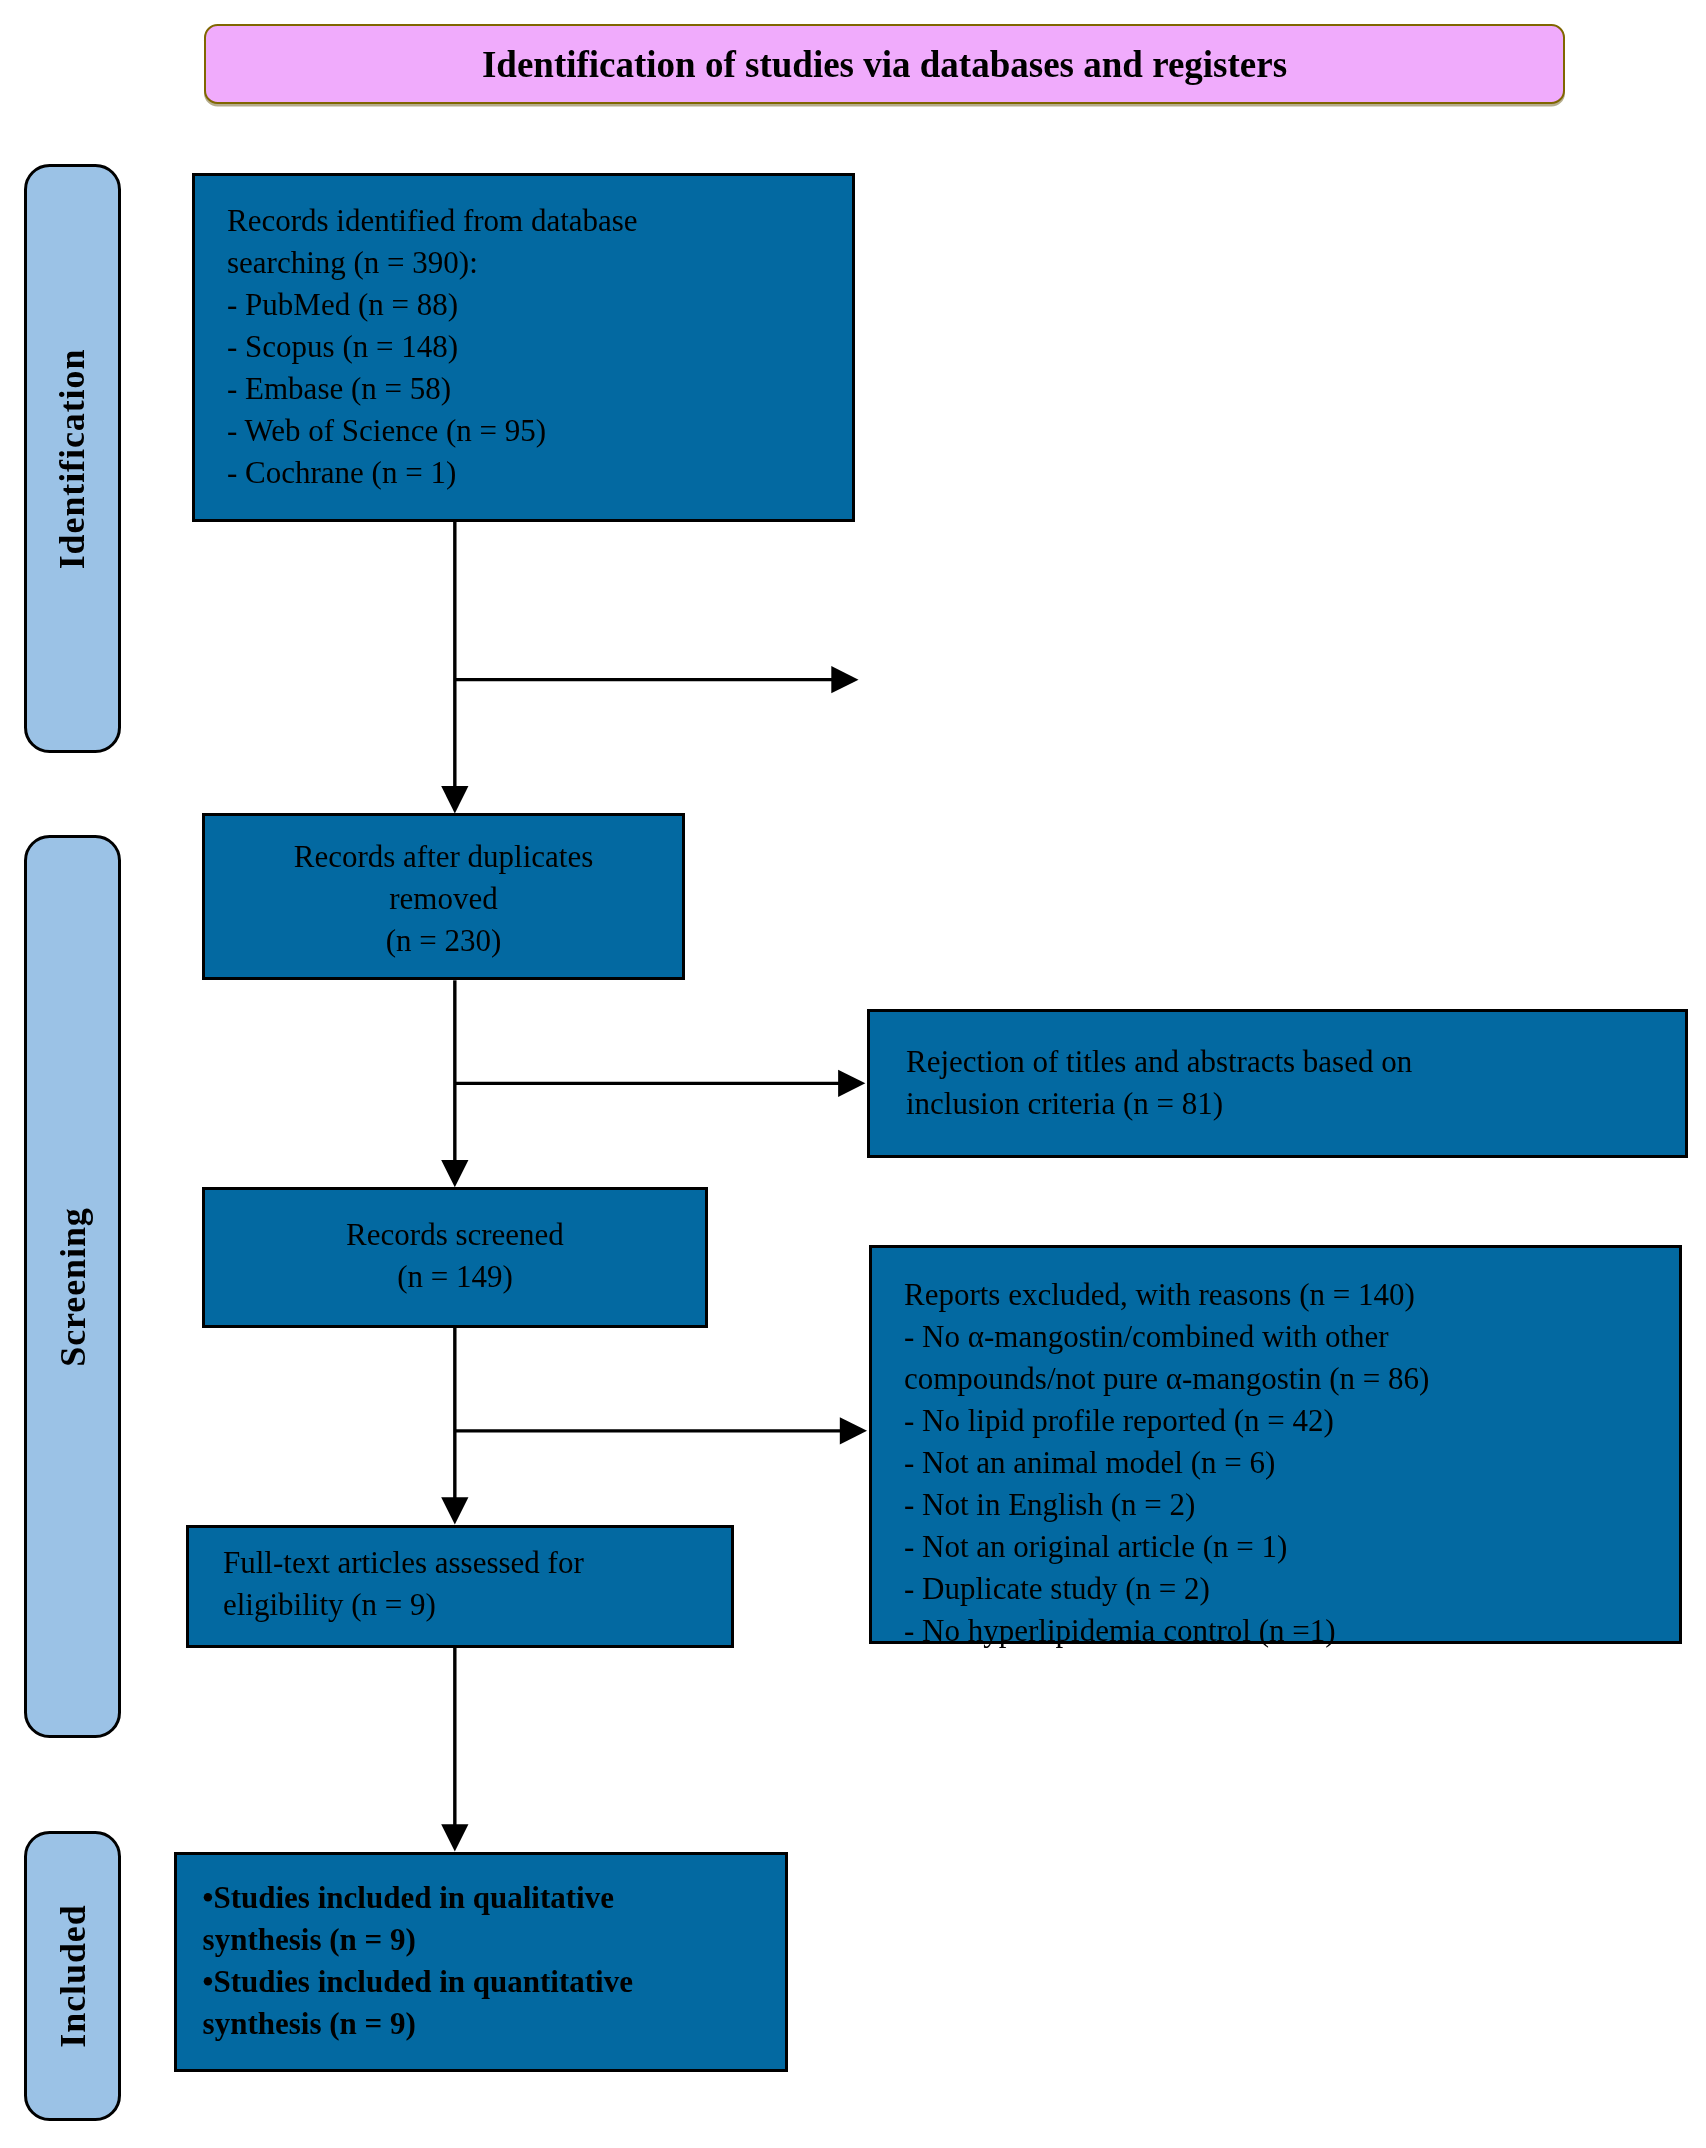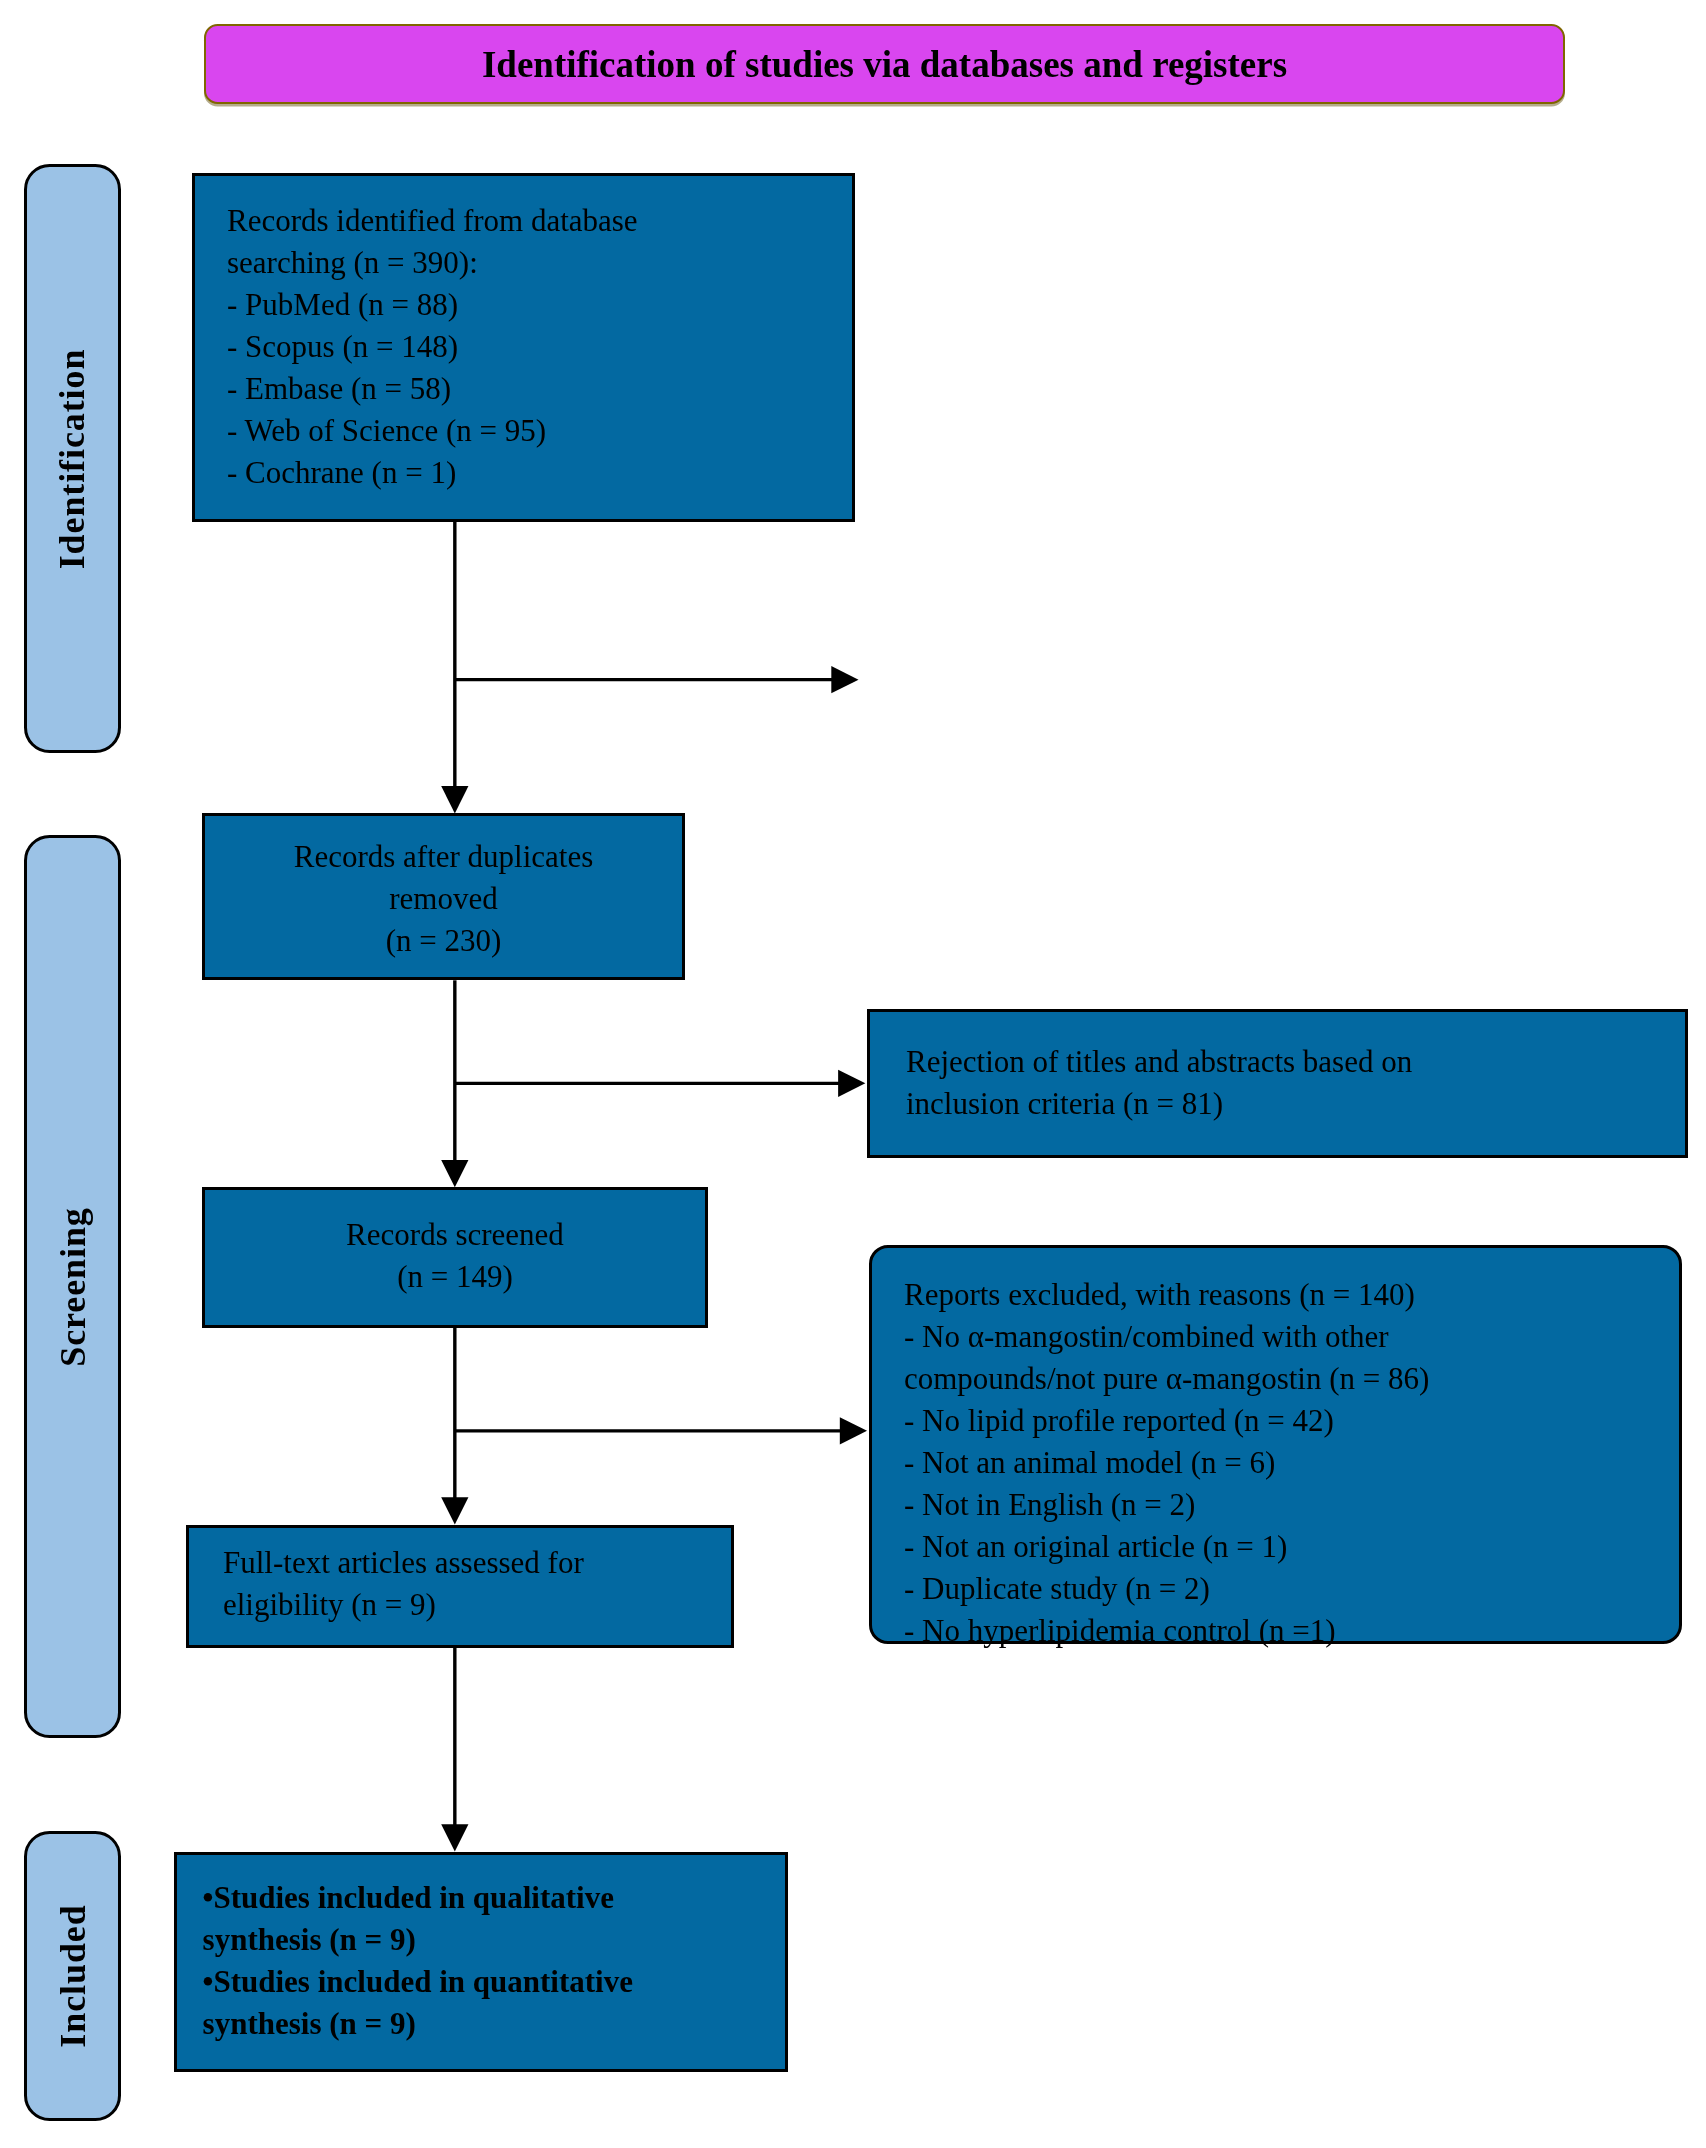--- a/index.html
+++ b/index.html
@@ -7,21 +7,21 @@
     width: 1706px; height: 2148px;
     background: #FFFFFF;
     font-family: "Liberation Serif", serif;
     color: #000000;
     position: relative;
   }
   .stage-wrap { position: absolute; left: 0; top: 0; width: 1706px; height: 2148px; }
 
   .banner {
     position: absolute; left: 204px; top: 24px; width: 1361px; height: 80px;
-    background: #d946ef;
+    background: #f0abfc;
     border: 2.6px solid #806600;
     border-radius: 13.6px;
     display: flex; align-items: center; justify-content: center;
     font-size: 37px; font-weight: bold;
     box-shadow: 0 2.6px 0 rgba(90,70,0,0.45);
   }
 
   .pill {
     position: absolute;
     background: #9BC2E6;
@@ -47,21 +47,21 @@
     font-size: 31px; line-height: 42px;
     white-space: pre-line;
   }
   .box.center { text-align: center; }
 
   .box-identified   { left: 192px;  top: 173px;  width: 663px; height: 349px; padding: 24px 15.3px 0 32px; }
   .box-duplicates   { left: 860px; top: 573px;  width: 545px; height: 206px; padding: 34px 8.5px 0 37px; }
   .box-afterdup     { left: 202px;  top: 813px;  width: 483px; height: 167px; padding-top: 20.4px; }
   .box-rejection    { left: 867px; top: 1009px; width: 821px; height: 149px; padding: 29px 20.4px 0 36px; }
   .box-screened     { left: 202px;  top: 1187px; width: 506px; height: 141px; padding-top: 24px; }
-  .box-reports      { left: 869px; top: 1245px; width: 813px; height: 399px; padding: 25.6px 12px 0 32px; border-radius: 19px; }
+  .box-reports      { left: 869px; top: 1245px; width: 813px; height: 399px; padding: 25.6px 12px 0 32px; }
   .box-fulltext     { left: 186px;  top: 1525px; width: 548px; height: 123px; padding: 13.6px 17px 0 34px; }
   .box-includedbox  { left: 174px;  top: 1852px; width: 614px; height: 220px; padding: 22px 15.3px 0 25.6px; font-weight: bold; }
 
   svg.arrows {
     position: absolute; left: 0; top: 0;
     width: 1706px; height: 2148px;
     pointer-events: none;
   }
   svg.arrows line { stroke: #000; stroke-width: 4; }
   svg.arrows polygon { fill: #000; }

